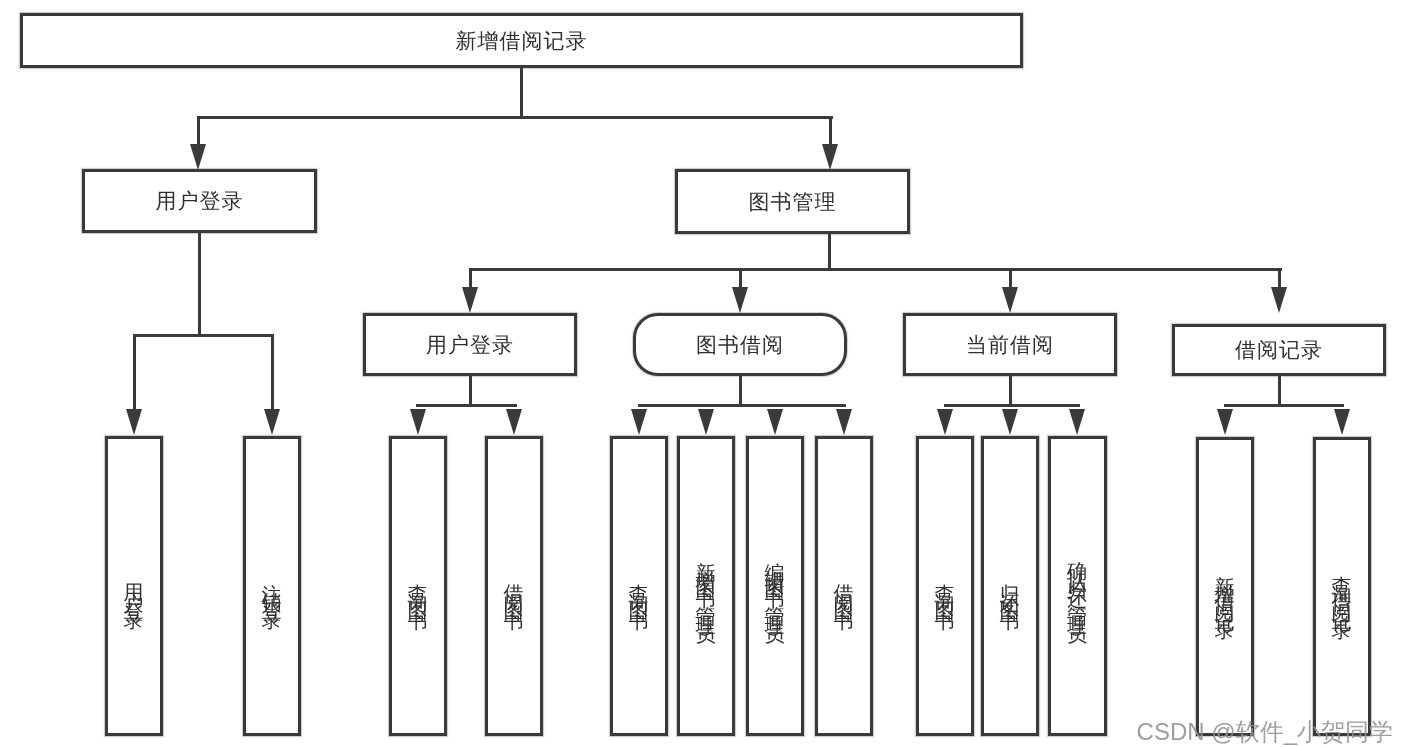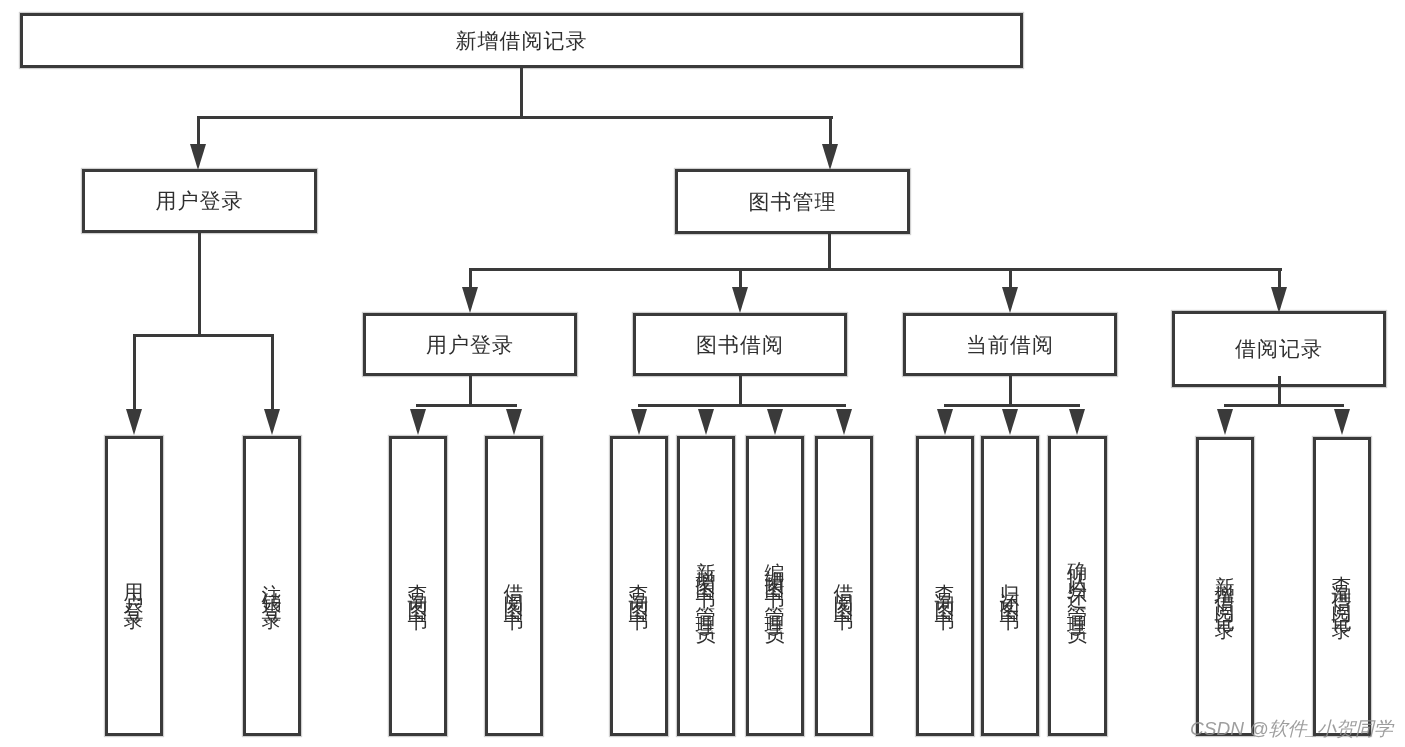--- a/index.html
+++ b/index.html
@@ -47,25 +47,24 @@
     position:absolute;
     width:0;height:0;
     border-left:8px solid transparent;
     border-right:8px solid transparent;
     border-top:26px solid #3a3a3a;
   }
   .watermark{
     position:absolute;
     right:12px;
     top:716px;
-    font-size:19px;
+    font-size:24px;
     color:rgba(145,145,145,0.88);
     z-index:5;
     white-space:nowrap;
-    font-style:italic;
   }
 </style>
 </head>
 <body>
 
 <div id="canvas">
 
   <div class="box" style="left:20px;top:13px;width:1003px;height:55px;">
     <span>新增借阅记录</span>
   </div>
@@ -98,27 +97,27 @@
   <div class="line" style="left:739px;top:268px;width:3px;height:22px;"></div>
   <div class="arrow" style="left:732px;top:287px;"></div>
   <div class="line" style="left:1009px;top:268px;width:3px;height:22px;"></div>
   <div class="arrow" style="left:1002px;top:287px;"></div>
   <div class="line" style="left:1278px;top:268px;width:3px;height:22px;"></div>
   <div class="arrow" style="left:1271px;top:287px;"></div>
 
   <div class="box" style="left:363px;top:313px;width:214px;height:63px;">
     <span>用户登录</span>
   </div>
-  <div class="box" style="left:633px;top:313px;width:214px;height:63px;">
+  <div class="box" style="left:633px;top:313px;width:214px;height:63px;border-radius:25px;">
     <span>图书借阅</span>
   </div>
   <div class="box" style="left:903px;top:313px;width:214px;height:63px;">
     <span>当前借阅</span>
   </div>
-  <div class="box" style="left:1172px;top:311px;width:214px;height:76px;">
+  <div class="box" style="left:1172px;top:324px;width:214px;height:52px;">
     <span>借阅记录</span>
   </div>
 
   <div class="line" style="left:469px;top:376px;width:3px;height:30px;"></div>
   <div class="line" style="left:416px;top:404px;width:101px;height:3px;"></div>
   <div class="arrow" style="left:410px;top:409px;"></div>
   <div class="arrow" style="left:506px;top:409px;"></div>
 
   <div class="line" style="left:739px;top:376px;width:3px;height:30px;"></div>
   <div class="line" style="left:638px;top:404px;width:208px;height:3px;"></div>

